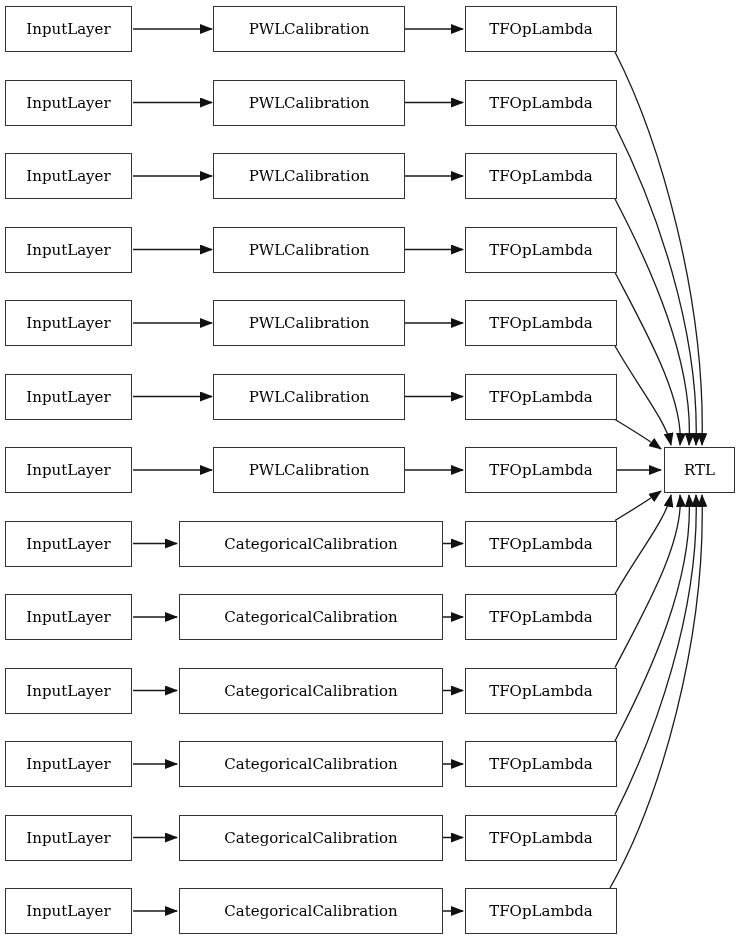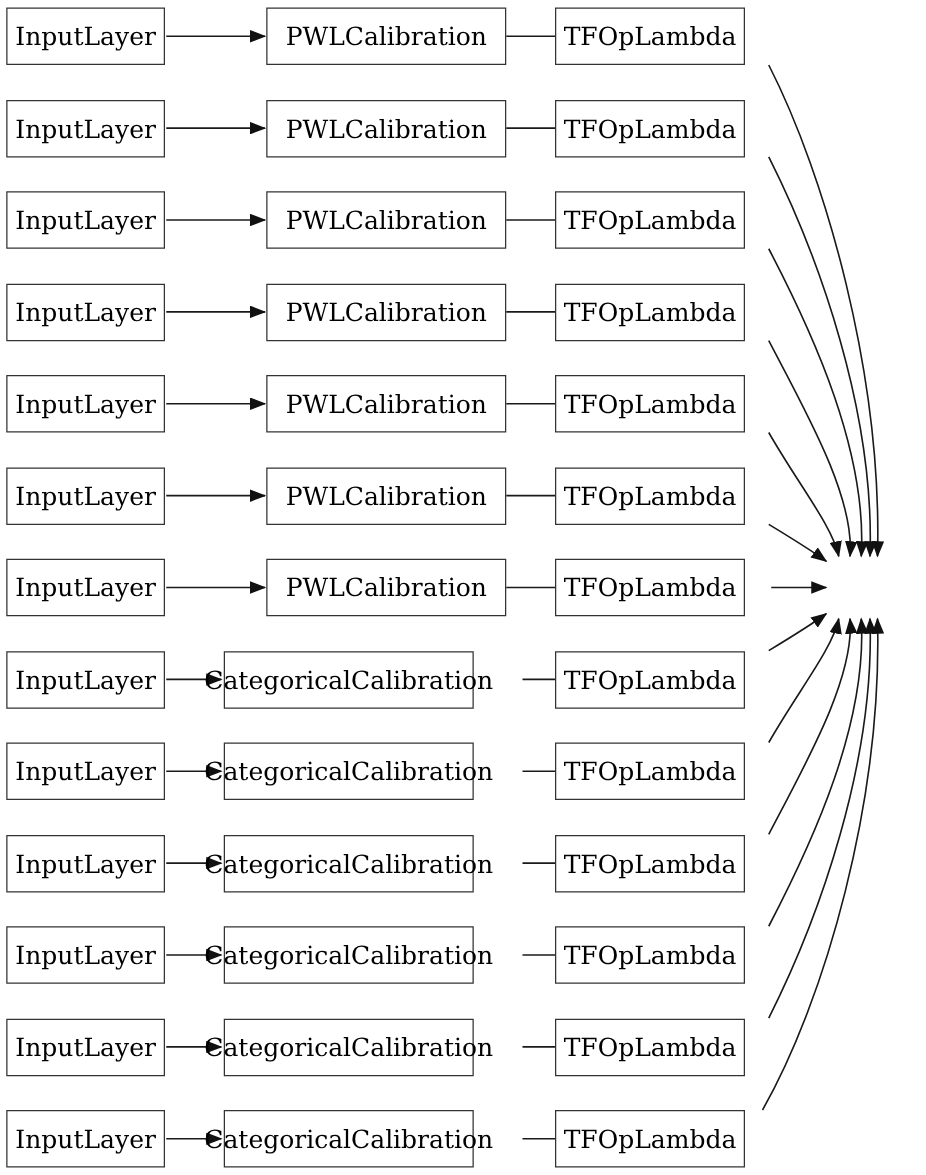--- a/index.html
+++ b/index.html
@@ -30,30 +30,30 @@
     width: 741px;
     height: 46px;
   }
   .node {
     position: absolute;
     box-sizing: border-box;
     height: 46px;
     border: 1.4px solid #333333;
     background: #ffffff;
     color: #000000;
-    font-size: 20px;
+    font-size: 15px;
     display: flex;
     align-items: center;
     justify-content: center;
     white-space: nowrap;
   }
   .col-input  { left: 5px;   width: 127px; }
   .col-pwl    { left: 213px; width: 192px; }
-  .col-cat    { left: 179px; width: 200px; }
-  .col-lambda { left: 444px; width: 152px; }
+  .col-cat    { left: 179px; width: 264px; }
+  .col-lambda { left: 465px; width: 152px; }
   .rtl-node   { left: 664px; top: 447px; width: 71px; }
 </style>
 </head>
 <body>
 
 <div id="diagram">
 
   <svg id="edges" viewBox="0 0 741 940" xmlns="http://www.w3.org/2000/svg">
     <defs>
       <marker id="arrow" markerUnits="userSpaceOnUse" markerWidth="14" markerHeight="10" refX="12" refY="5" orient="auto">
@@ -165,14 +165,15 @@
     <div class="node col-input">InputLayer</div>
     <div class="node col-cat">CategoricalCalibration</div>
     <div class="node col-lambda">TFOpLambda</div>
   </div>
   <div class="row" style="top:888px">
     <div class="node col-input">InputLayer</div>
     <div class="node col-cat">CategoricalCalibration</div>
     <div class="node col-lambda">TFOpLambda</div>
   </div>
 
+  <div class="node rtl-node">RTL</div>
 
 </div>
 
 </body></html>

